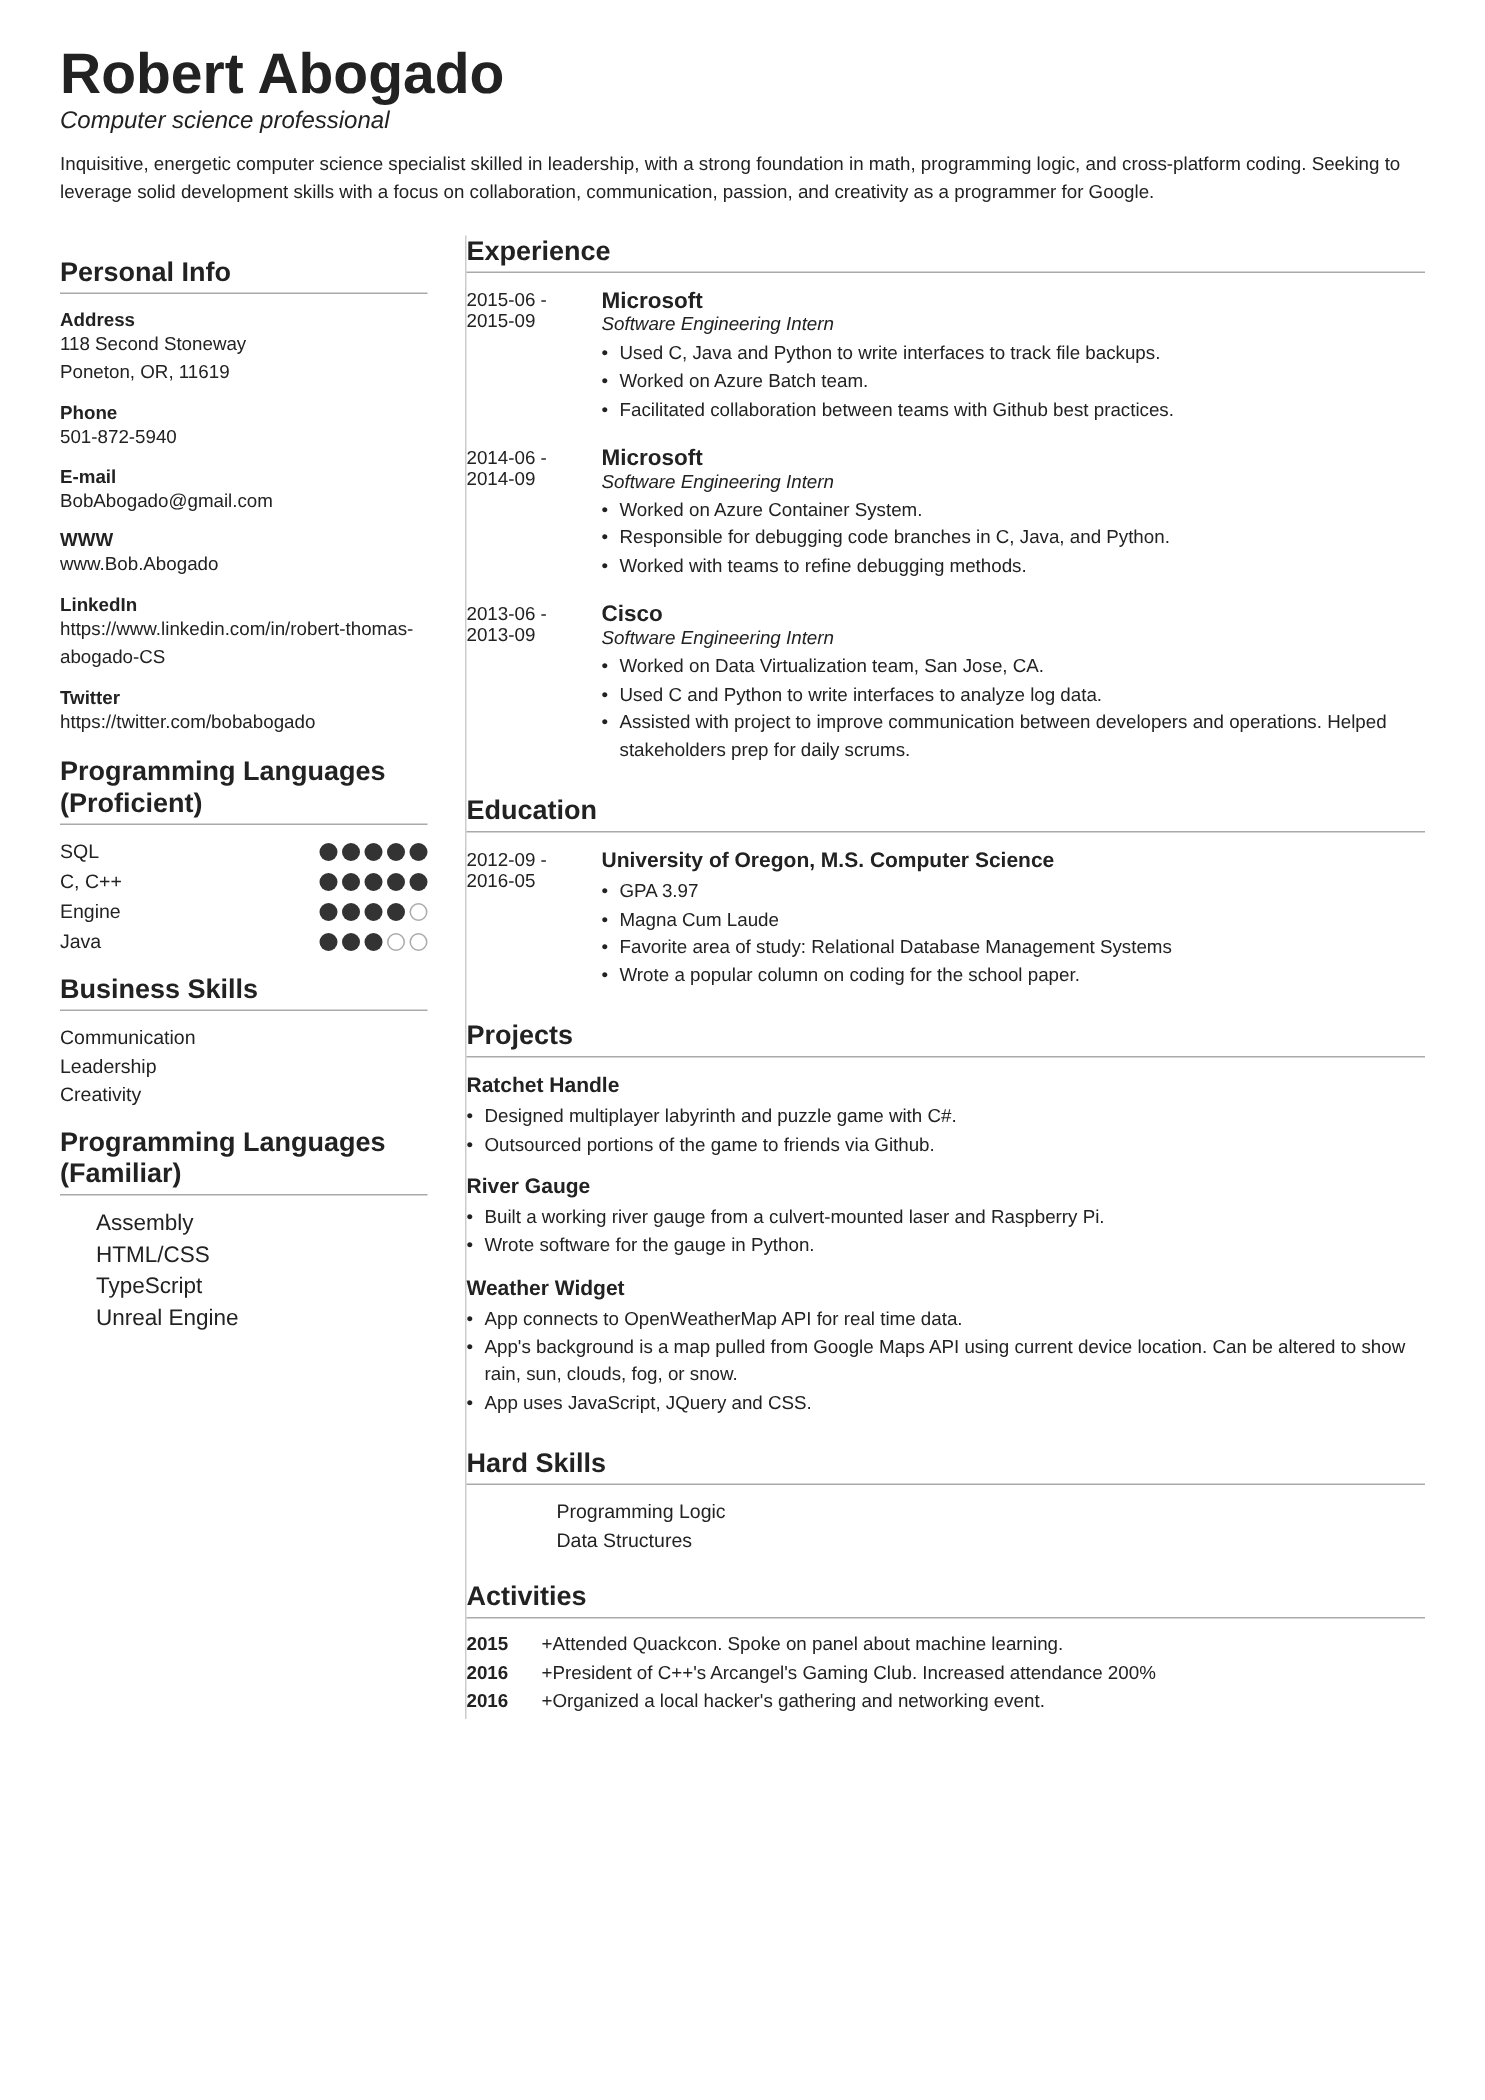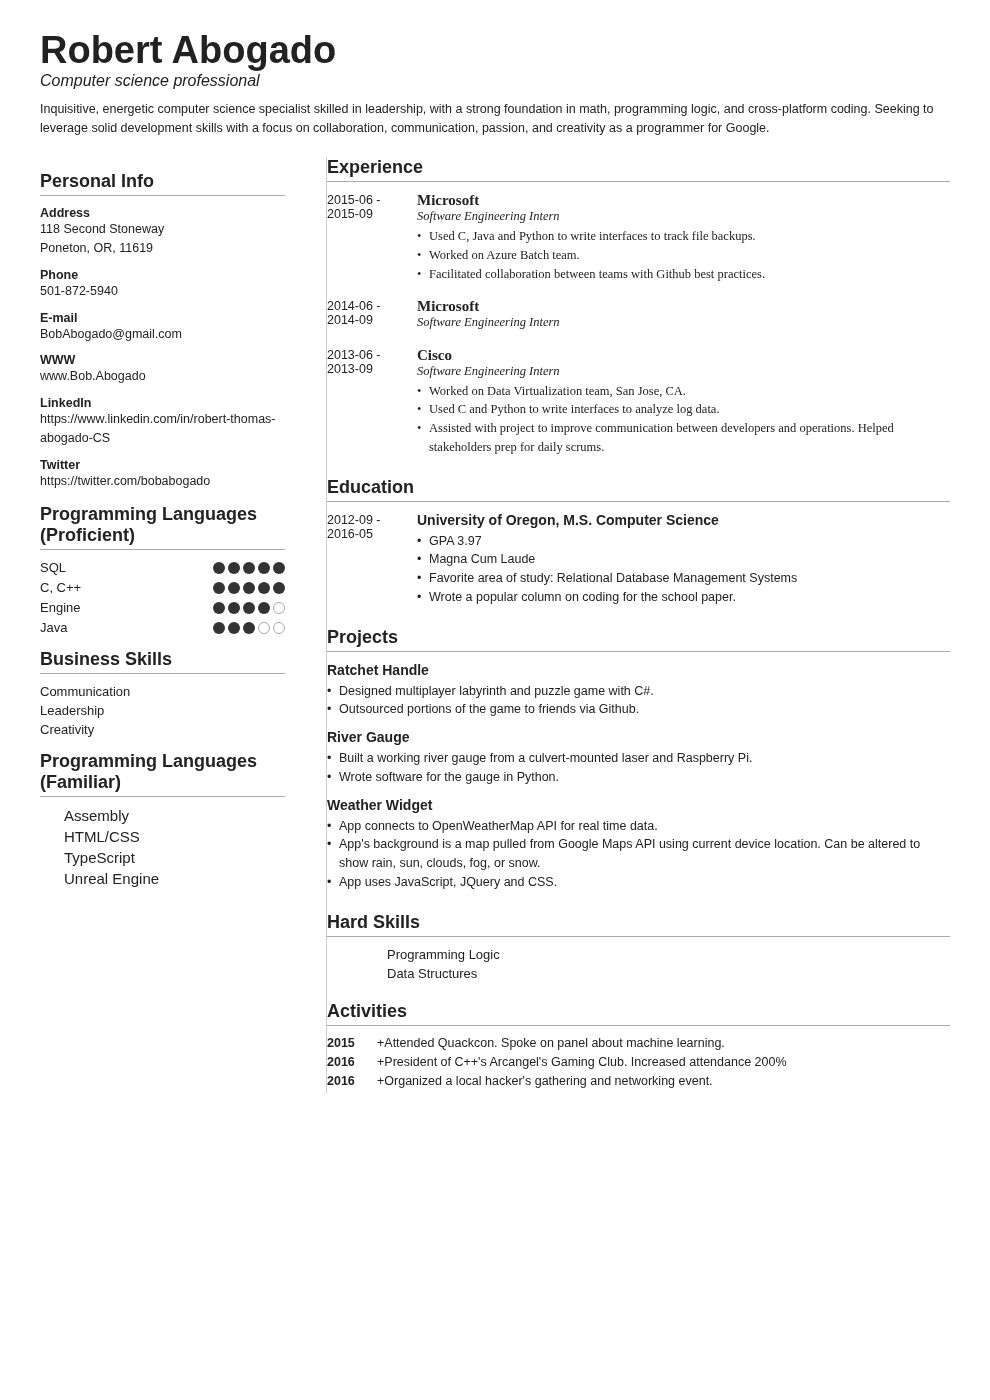--- a/index.html
+++ b/index.html
@@ -23,21 +23,21 @@
       margin-bottom: 10px;
     }
     .summary {
       font-size: 12.5px;
       line-height: 1.5;
       margin-bottom: 20px;
       max-width: 920px;
     }
     .main-layout {
       display: flex;
-      gap: 16px;
+      gap: 0;
     }
     .left-col {
       width: 270px;
       min-width: 270px;
       padding-right: 25px;
     }
     .right-col {
       flex: 1;
       border-left: 1px solid #ccc;
     }
@@ -96,21 +96,20 @@
       gap: 0;
       margin-bottom: 14px;
     }
     .exp-dates {
       min-width: 90px;
       font-size: 12.5px;
       padding-top: 1px;
     }
     .exp-content {
       flex: 1;
-      font-family: Liberation Serif, serif;
     }
     .exp-company {
       font-size: 15px;
       font-weight: bold;
     }
     .exp-role {
       font-style: italic;
       font-size: 12.5px;
       margin-bottom: 3px;
     }
@@ -281,20 +280,25 @@
               <li>Worked on Azure Batch team.</li>
               <li>Facilitated collaboration between teams with Github best practices.</li>
             </ul>
           </div>
         </div>
         <div class="exp-entry">
           <div class="exp-dates">2014-06 -<br>2014-09</div>
           <div class="exp-content">
             <div class="exp-company">Microsoft</div>
             <div class="exp-role">Software Engineering Intern</div>
+            <ul class="exp-bullets">
+              <li>Worked on Azure Container System.</li>
+              <li>Responsible for debugging code branches in C, Java, and Python.</li>
+              <li>Worked with teams to refine debugging methods.</li>
+            </ul>
           </div>
         </div>
         <div class="exp-entry">
           <div class="exp-dates">2013-06 -<br>2013-09</div>
           <div class="exp-content">
             <div class="exp-company">Cisco</div>
             <div class="exp-role">Software Engineering Intern</div>
             <ul class="exp-bullets">
               <li>Worked on Data Virtualization team, San Jose, CA.</li>
               <li>Used C and Python to write interfaces to analyze log data.</li>

